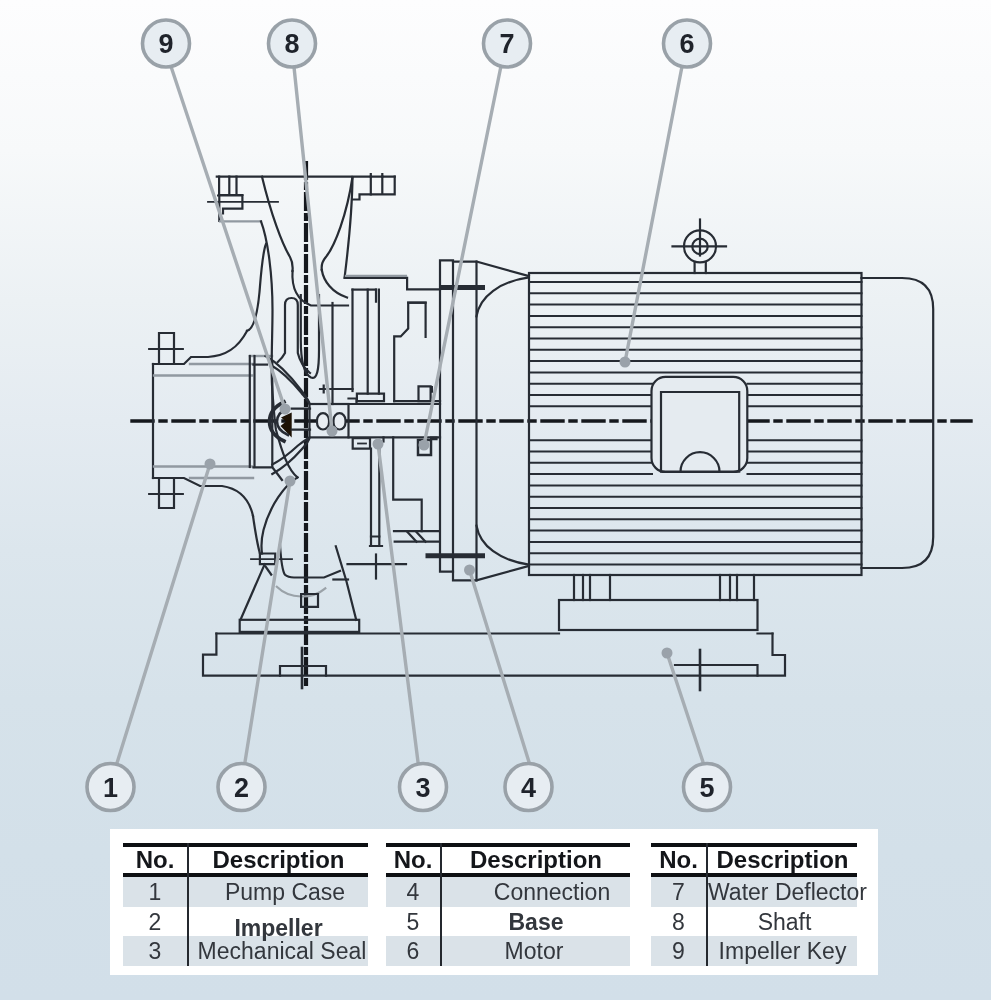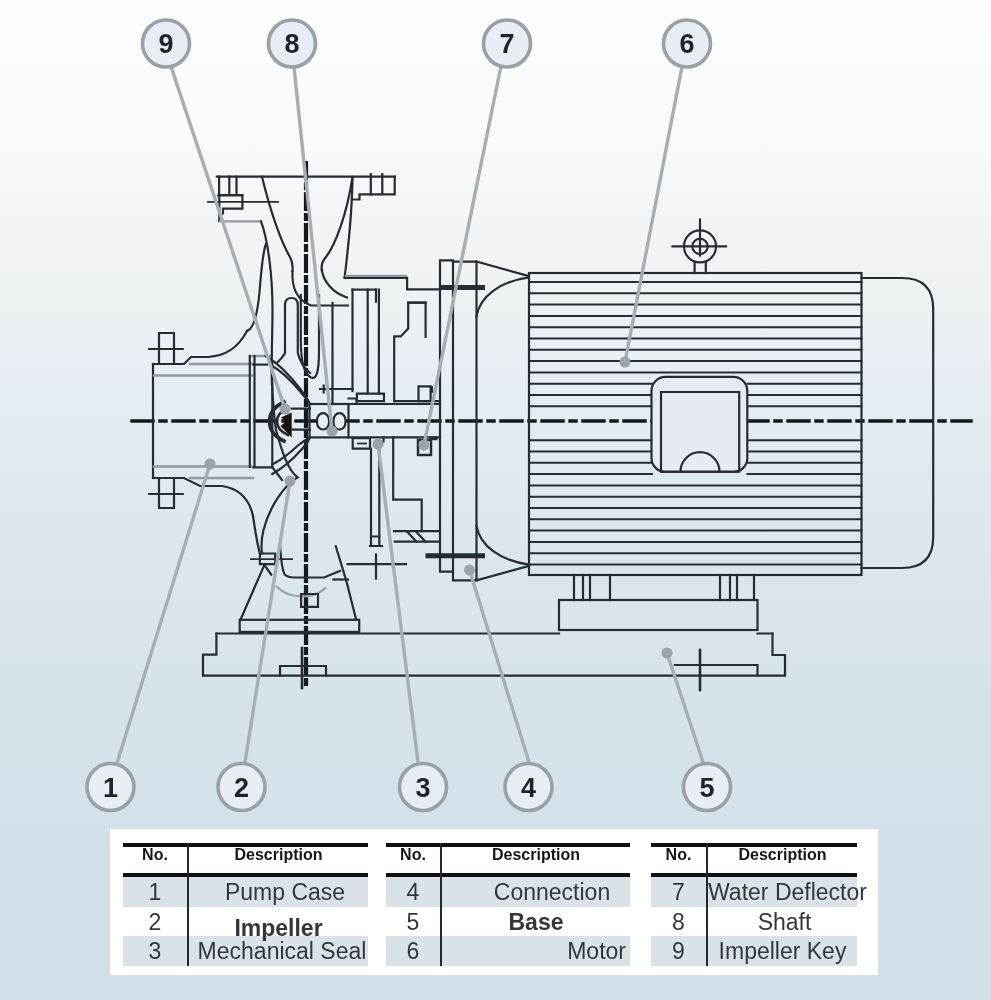--- a/index.html
+++ b/index.html
@@ -2,21 +2,21 @@
 <html><head>
 <meta charset="utf-8">
 <style>
   html,body{margin:0;padding:0;}
   body{width:991px;height:1000px;overflow:hidden;
     background:linear-gradient(180deg,#fdfdfe 0%,#f7f9fa 15%,#ecf1f4 30%,#e4ebf1 42%,#dce6ed 55%,#d6e2ea 70%,#d3e0e9 85%,#d2dfe9 100%);
     font-family:"Liberation Sans", sans-serif;}
   .panel{position:absolute;left:110px;top:829px;width:768px;height:146px;background:#ffffff;}
   .tbl{position:absolute;top:0;}
   .rule{position:absolute;background:#0d0f12;height:4.5px;left:0;right:0;}
-  .hdr{position:absolute;font-weight:bold;font-size:16px;color:#14161a;white-space:nowrap;text-align:center;}
+  .hdr{position:absolute;font-weight:bold;font-size:24px;color:#14161a;white-space:nowrap;text-align:center;}
   .cell{position:absolute;font-size:23px;color:#33373d;white-space:nowrap;text-align:center;}
   .shade{position:absolute;background:#dae2e8;left:0;right:0;height:29.6px;}
   .vdiv{position:absolute;width:2.2px;background:#24282e;top:13.5px;height:123px;}
 </style>
 </head>
 <body>
 <svg width="991" height="1000" viewBox="0 0 991 1000" style="position:absolute;left:0;top:0" fill="none" stroke-linecap="square" stroke-linejoin="miter">
 
   <g stroke="#15181d" stroke-width="3.4">
     <line x1="132" y1="421" x2="971" y2="421" stroke-dasharray="21 7 6 7"></line>
@@ -284,21 +284,21 @@
     <div class="rule" style="top:13.5px;"></div>
     <div class="rule" style="top:44px;height:4px;"></div>
     <div class="vdiv" style="left:54px;"></div>
     <div class="hdr" style="left:0;width:54px;top:17px;">No.</div>
     <div class="hdr" style="left:56px;width:188px;top:17px;">Description</div>
     <div class="cell" style="left:0;width:54px;top:50px;">4</div>
     <div class="cell" style="left:56px;width:220px;top:50px;">Connection</div>
     <div class="cell" style="left:0;width:54px;top:79.6px;">5</div>
     <div class="cell" style="left:56px;width:188px;top:79.6px;font-weight:bold;">Base</div>
     <div class="cell" style="left:0;width:54px;top:109.2px;">6</div>
-    <div class="cell" style="left:56px;width:184px;top:109.2px;text-align:right;">Motor</div>
+    <div class="cell" style="left:56px;width:184px;top:109.2px;">Motor</div>
   </div>
 
   <div class="tbl" style="left:541px;width:206px;height:146px;">
     <div class="shade" style="top:48px;"></div>
     <div class="shade" style="top:107.2px;"></div>
     <div class="rule" style="top:13.5px;"></div>
     <div class="rule" style="top:44px;height:4px;"></div>
     <div class="vdiv" style="left:55px;"></div>
     <div class="hdr" style="left:0;width:55px;top:17px;">No.</div>
     <div class="hdr" style="left:57px;width:149px;top:17px;">Description</div>

